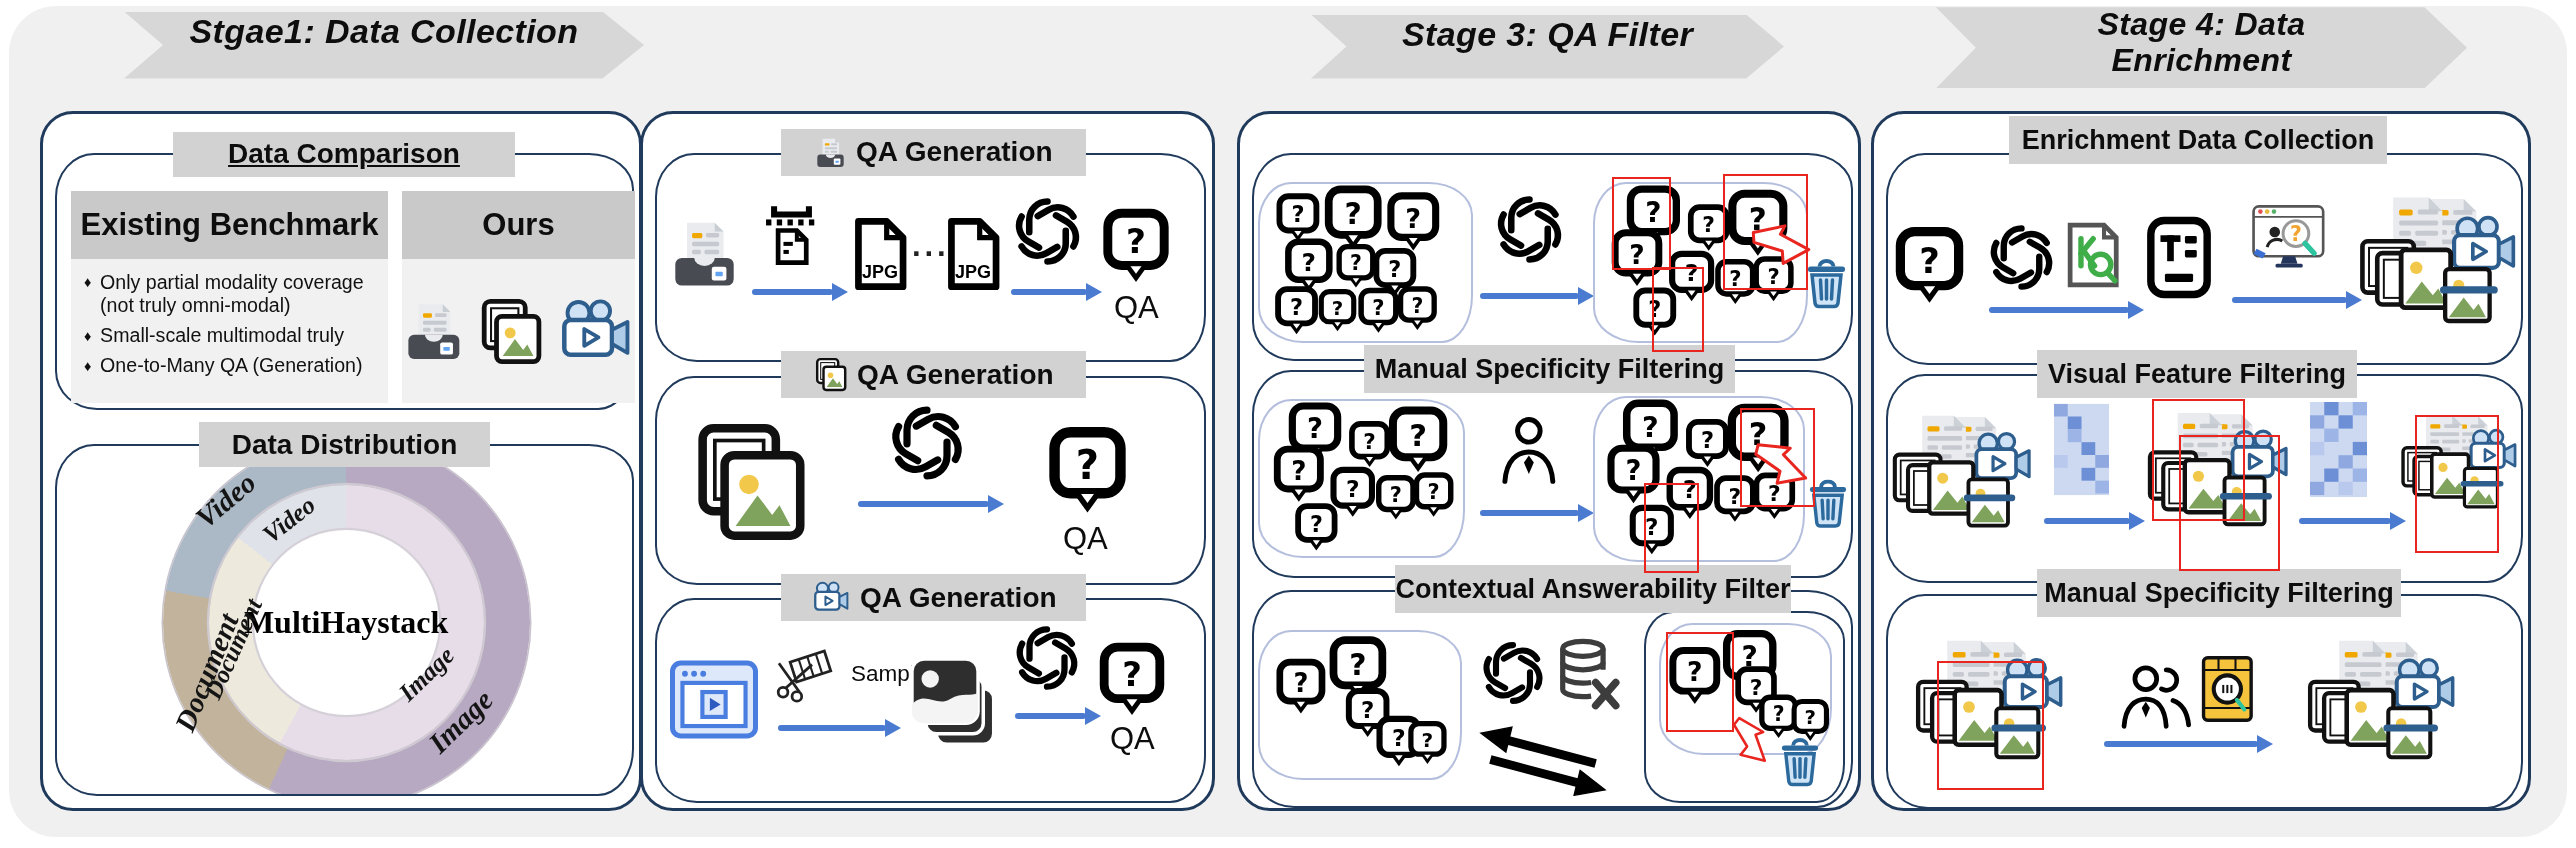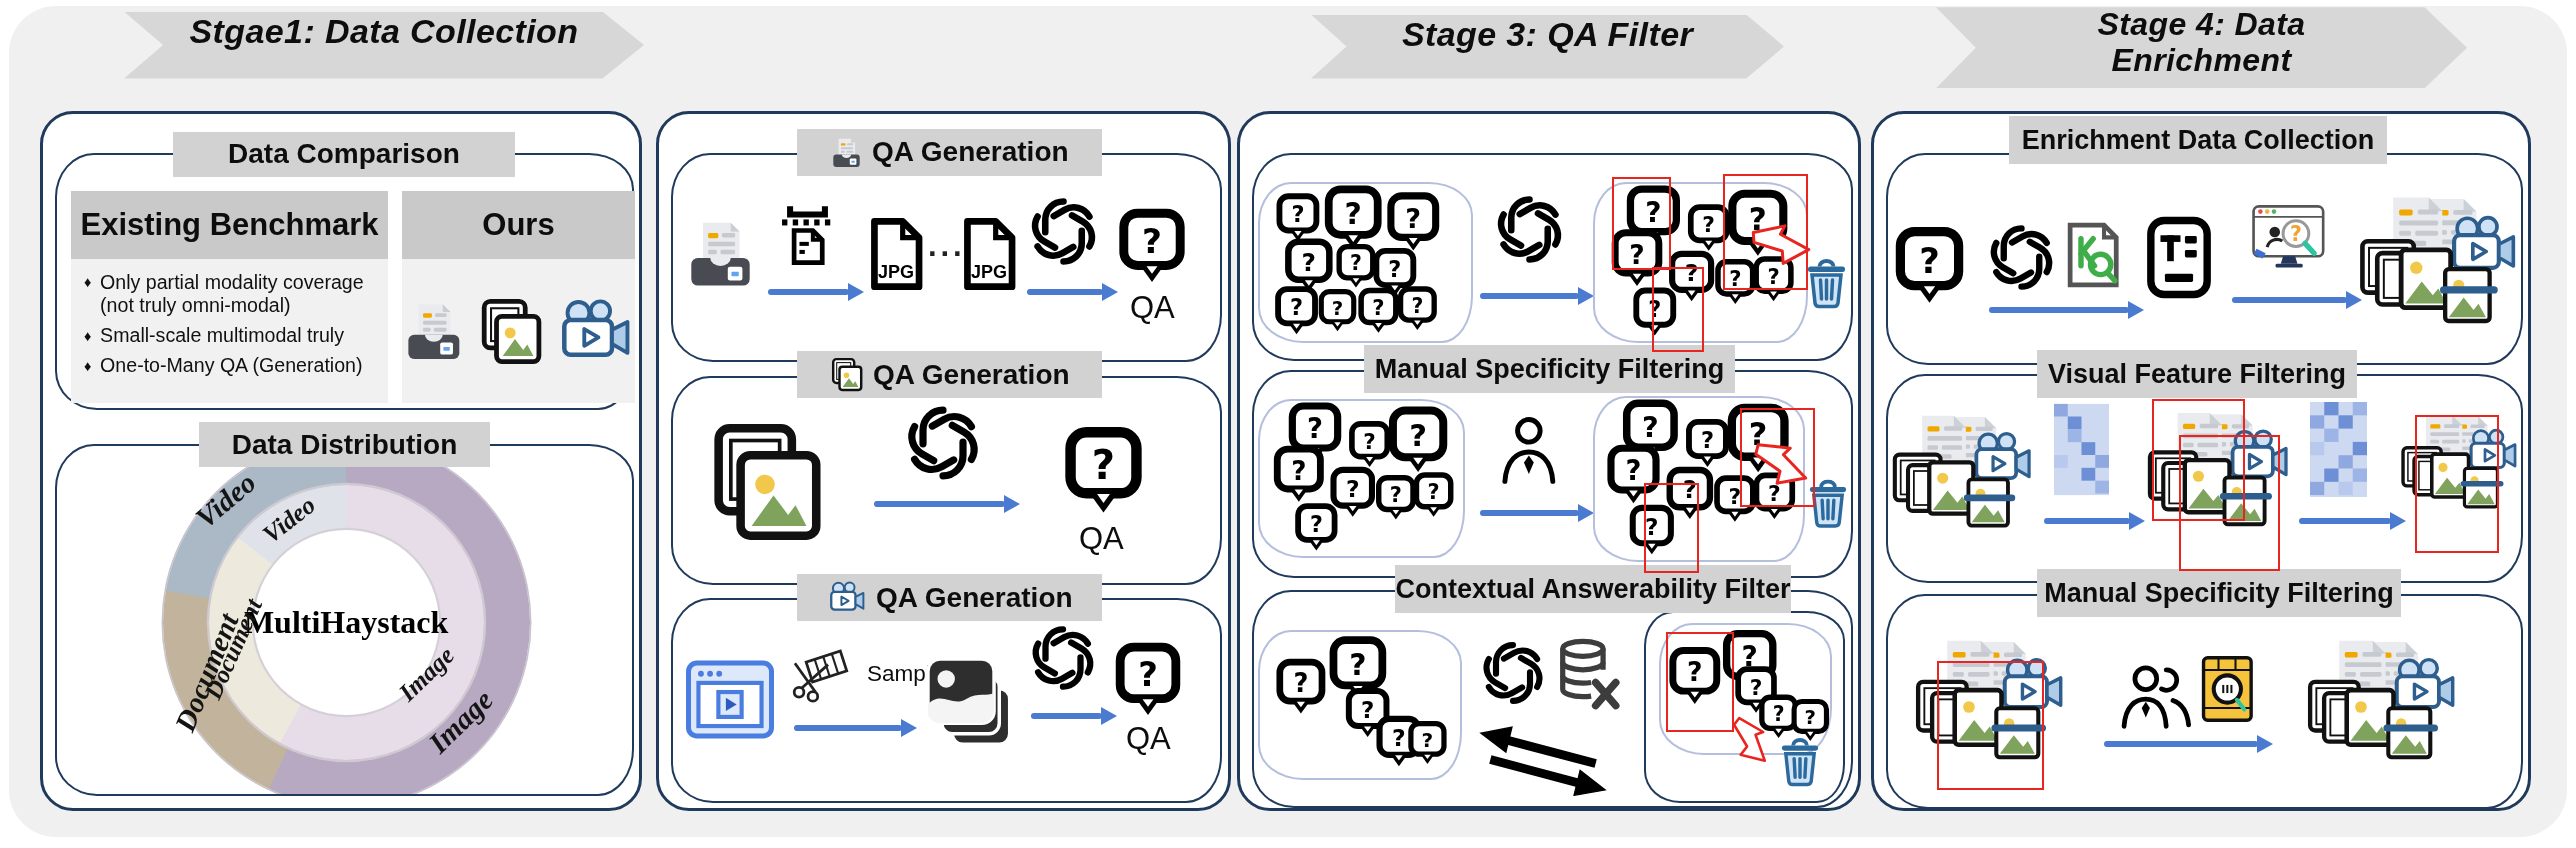--- a/index.html
+++ b/index.html
@@ -9,21 +9,21 @@
 
   
   .banner{position:absolute;background:#d7d7d7;display:flex;align-items:flex-start;justify-content:center;
           clip-path:polygon(0 0,92% 0,100% 50%,92% 100%,0 100%,7.5% 50%);font-style:italic;}
   .banner-text{font-size:34px;font-weight:600;color:#0d0d0d;letter-spacing:0.4px;white-space:nowrap;}
   #banner4 .banner-text{white-space:normal;width:269px;text-align:center;font-size:32px;line-height:1.12;}
 
   
   .panel{position:absolute;top:111px;height:700px;background:#fff;border:3.6px solid #203a5c;border-radius:33px;box-sizing:border-box;}
   #panel1{left:40px;width:602px;}
-  #panel2{left:656px;width:575px;}
+  #panel2{left:640px;width:575px;}
   #panel3{left:1237px;width:624px;}
   #panel4{left:1871px;width:660px;}
 
   .ghead{position:absolute;background:#d2d2d2;display:flex;align-items:center;justify-content:center;gap:8.7px;
          font-size:28px;font-weight:600;color:#0d0d0d;z-index:6;white-space:nowrap;}
   .wavy{position:absolute;border:2.5px solid #203a5c;border-radius:39px 45px 36px 42px/44px 36px 47px 39px;box-sizing:border-box;}
   .cloud{position:absolute;border:2.2px solid #b4bedd;border-radius:33px 44px 31px 45px/41px 33px 47px 35px;box-sizing:border-box;}
   .navybox{position:absolute;border:2.9px solid #203a5c;border-radius:29px 38px 28px 36px/35px 29px 39px 32px;box-sizing:border-box;}
   .icon{position:absolute;}
   .icon svg{width:100%;height:100%;display:block;}
@@ -379,21 +379,21 @@
     <span class="banner-text">Stgae1: Data Collection</span>
   </div>
   <div class="banner" id="banner3" style="left:1311px;top:14.5px;width:473px;height:64px;">
     <span class="banner-text">Stage 3: QA Filter</span>
   </div>
   <div class="banner" id="banner4" style="left:1936px;top:7.3px;width:531px;height:81px;">
     <span class="banner-text">Stage 4: Data Enrichment</span>
   </div>
 
   <section class="panel" id="panel1">
-    <div class="ghead" style="left:130px;top:17.5px;width:342px;height:45px;">
+    <div class="ghead" style="left:130px;top:17.5px;width:342px;height:45px;text-decoration:underline;">
       <span>Data Comparison</span>
     </div>
     <div class="wavy" style="left:11.6px;top:39px;width:579px;height:257px;"></div>
 
     <div class="card-h" style="left:28px;top:77px;width:317px;height:68px;">
       <span>Existing Benchmark</span>
     </div>
     <div class="card-b" style="left:28px;top:145px;width:317px;height:144px;">
       <ul class="bullets">
         <li>

